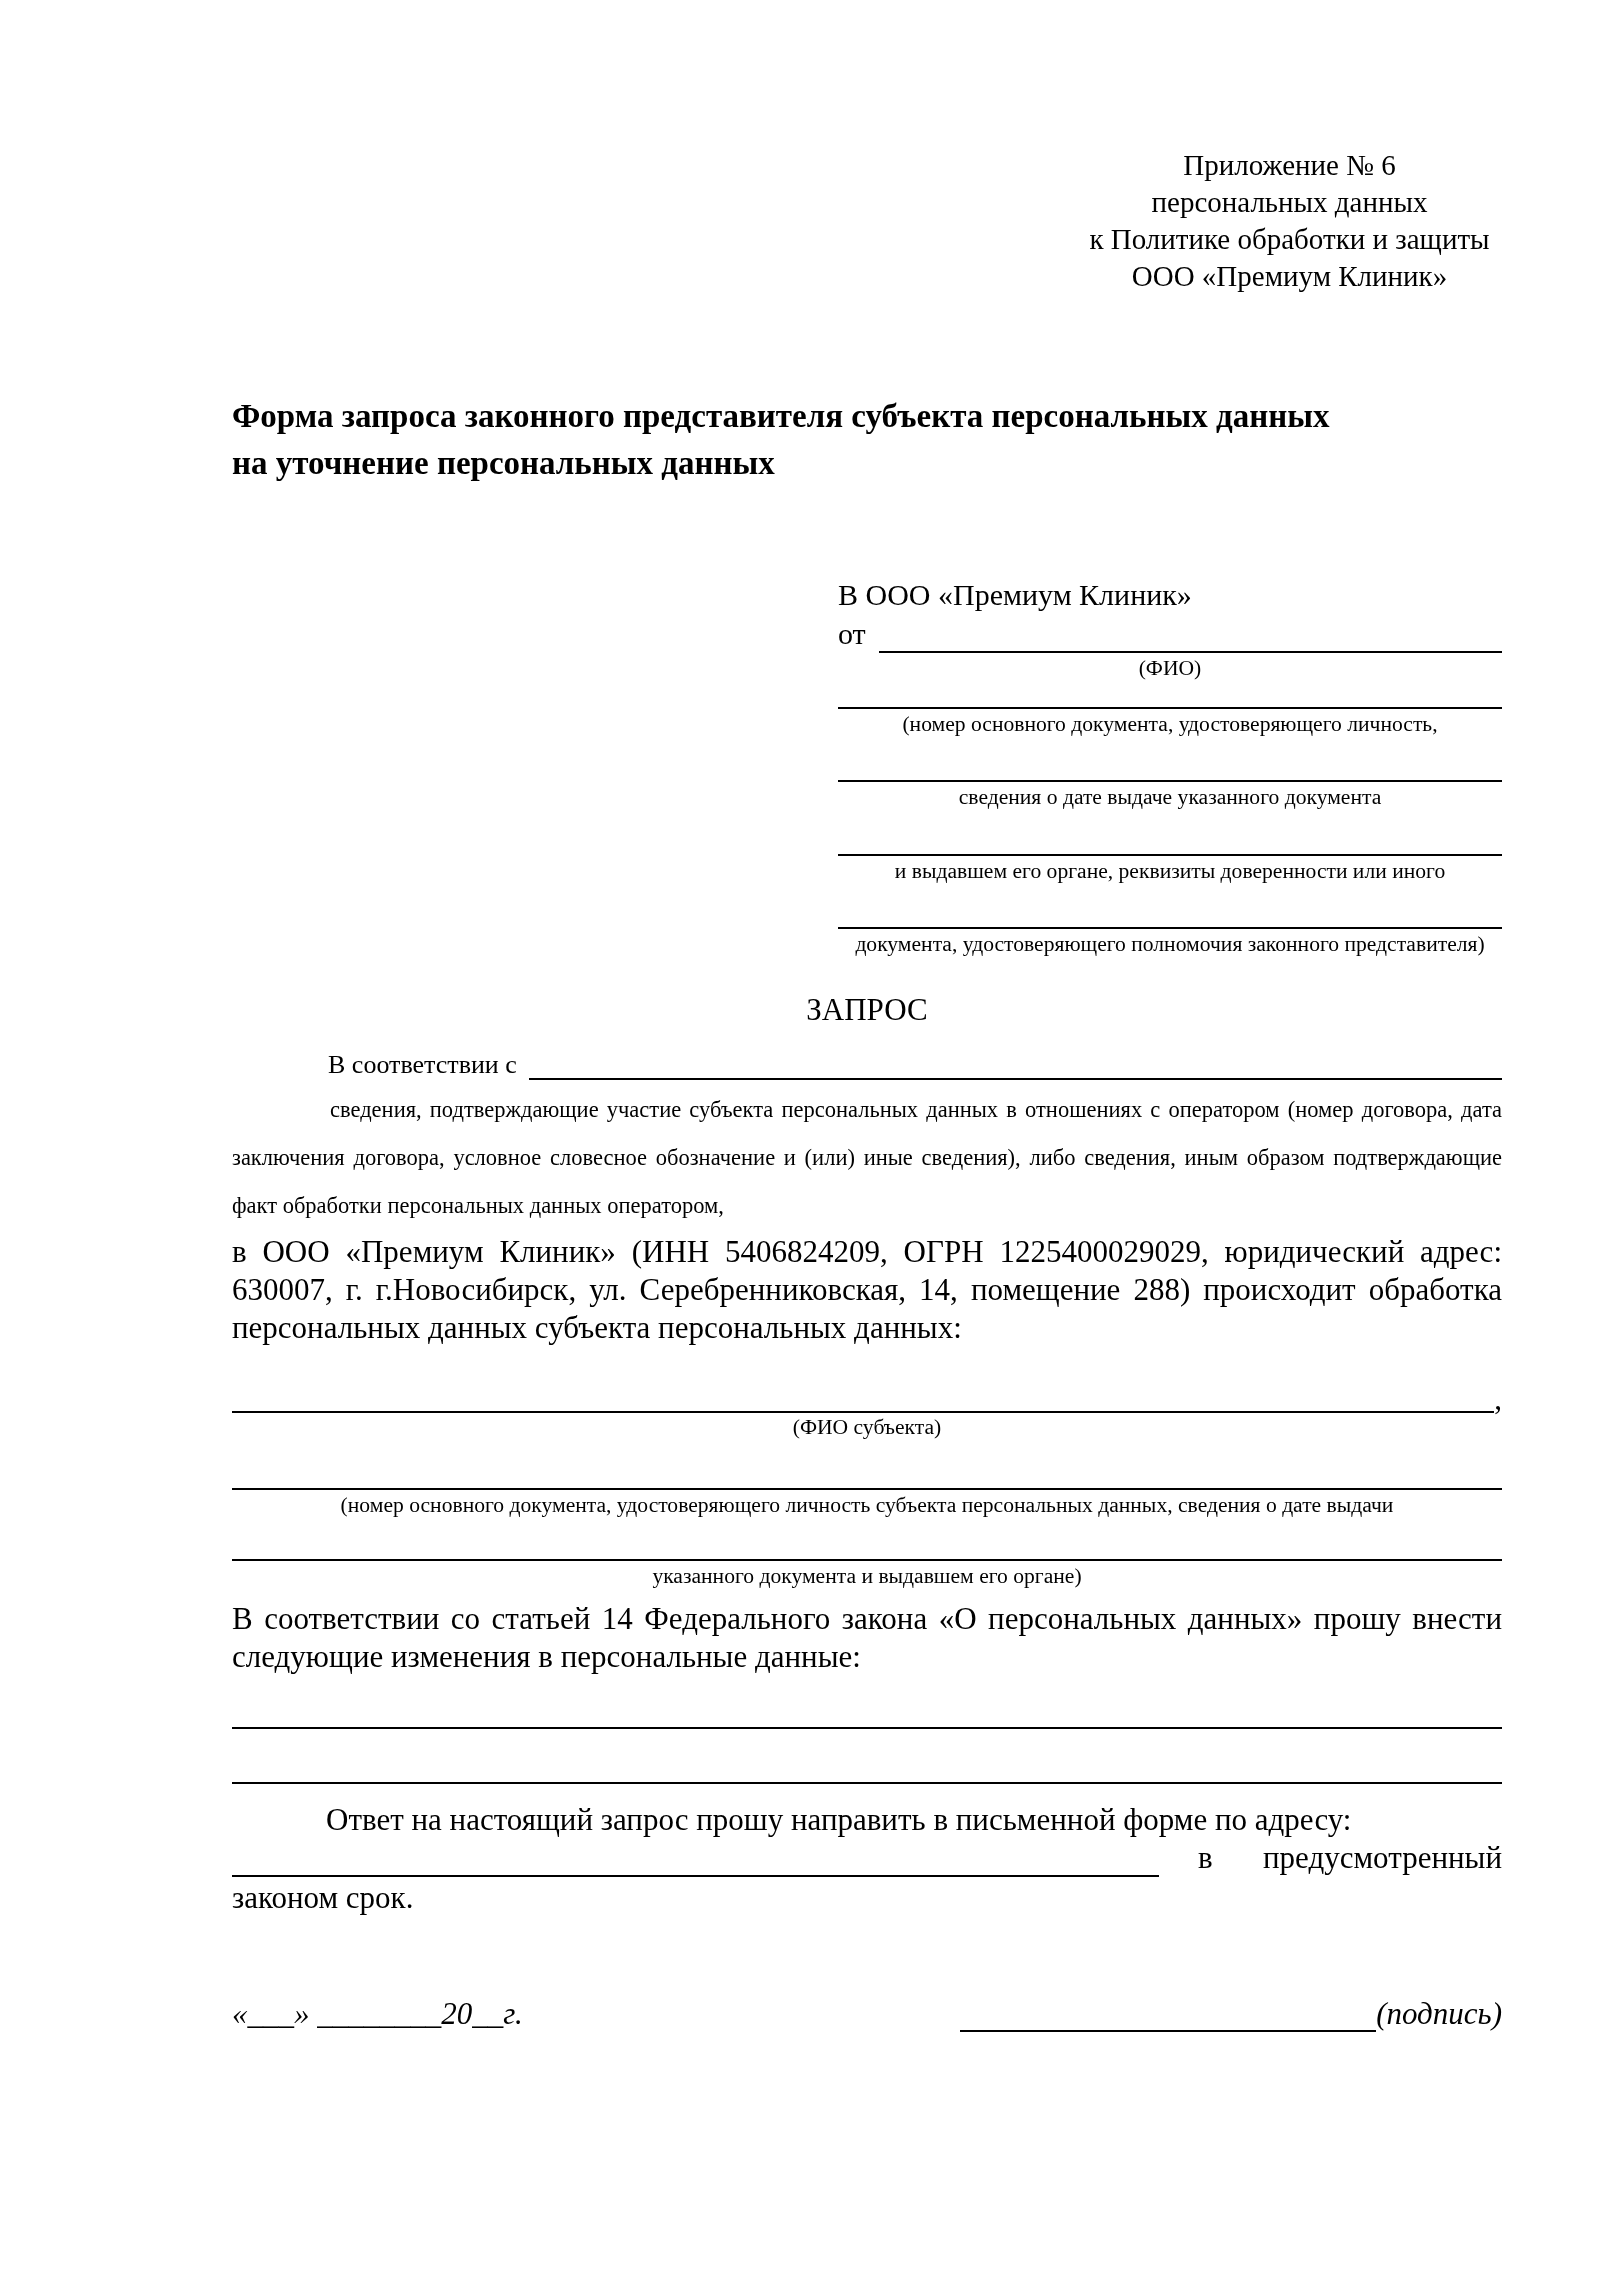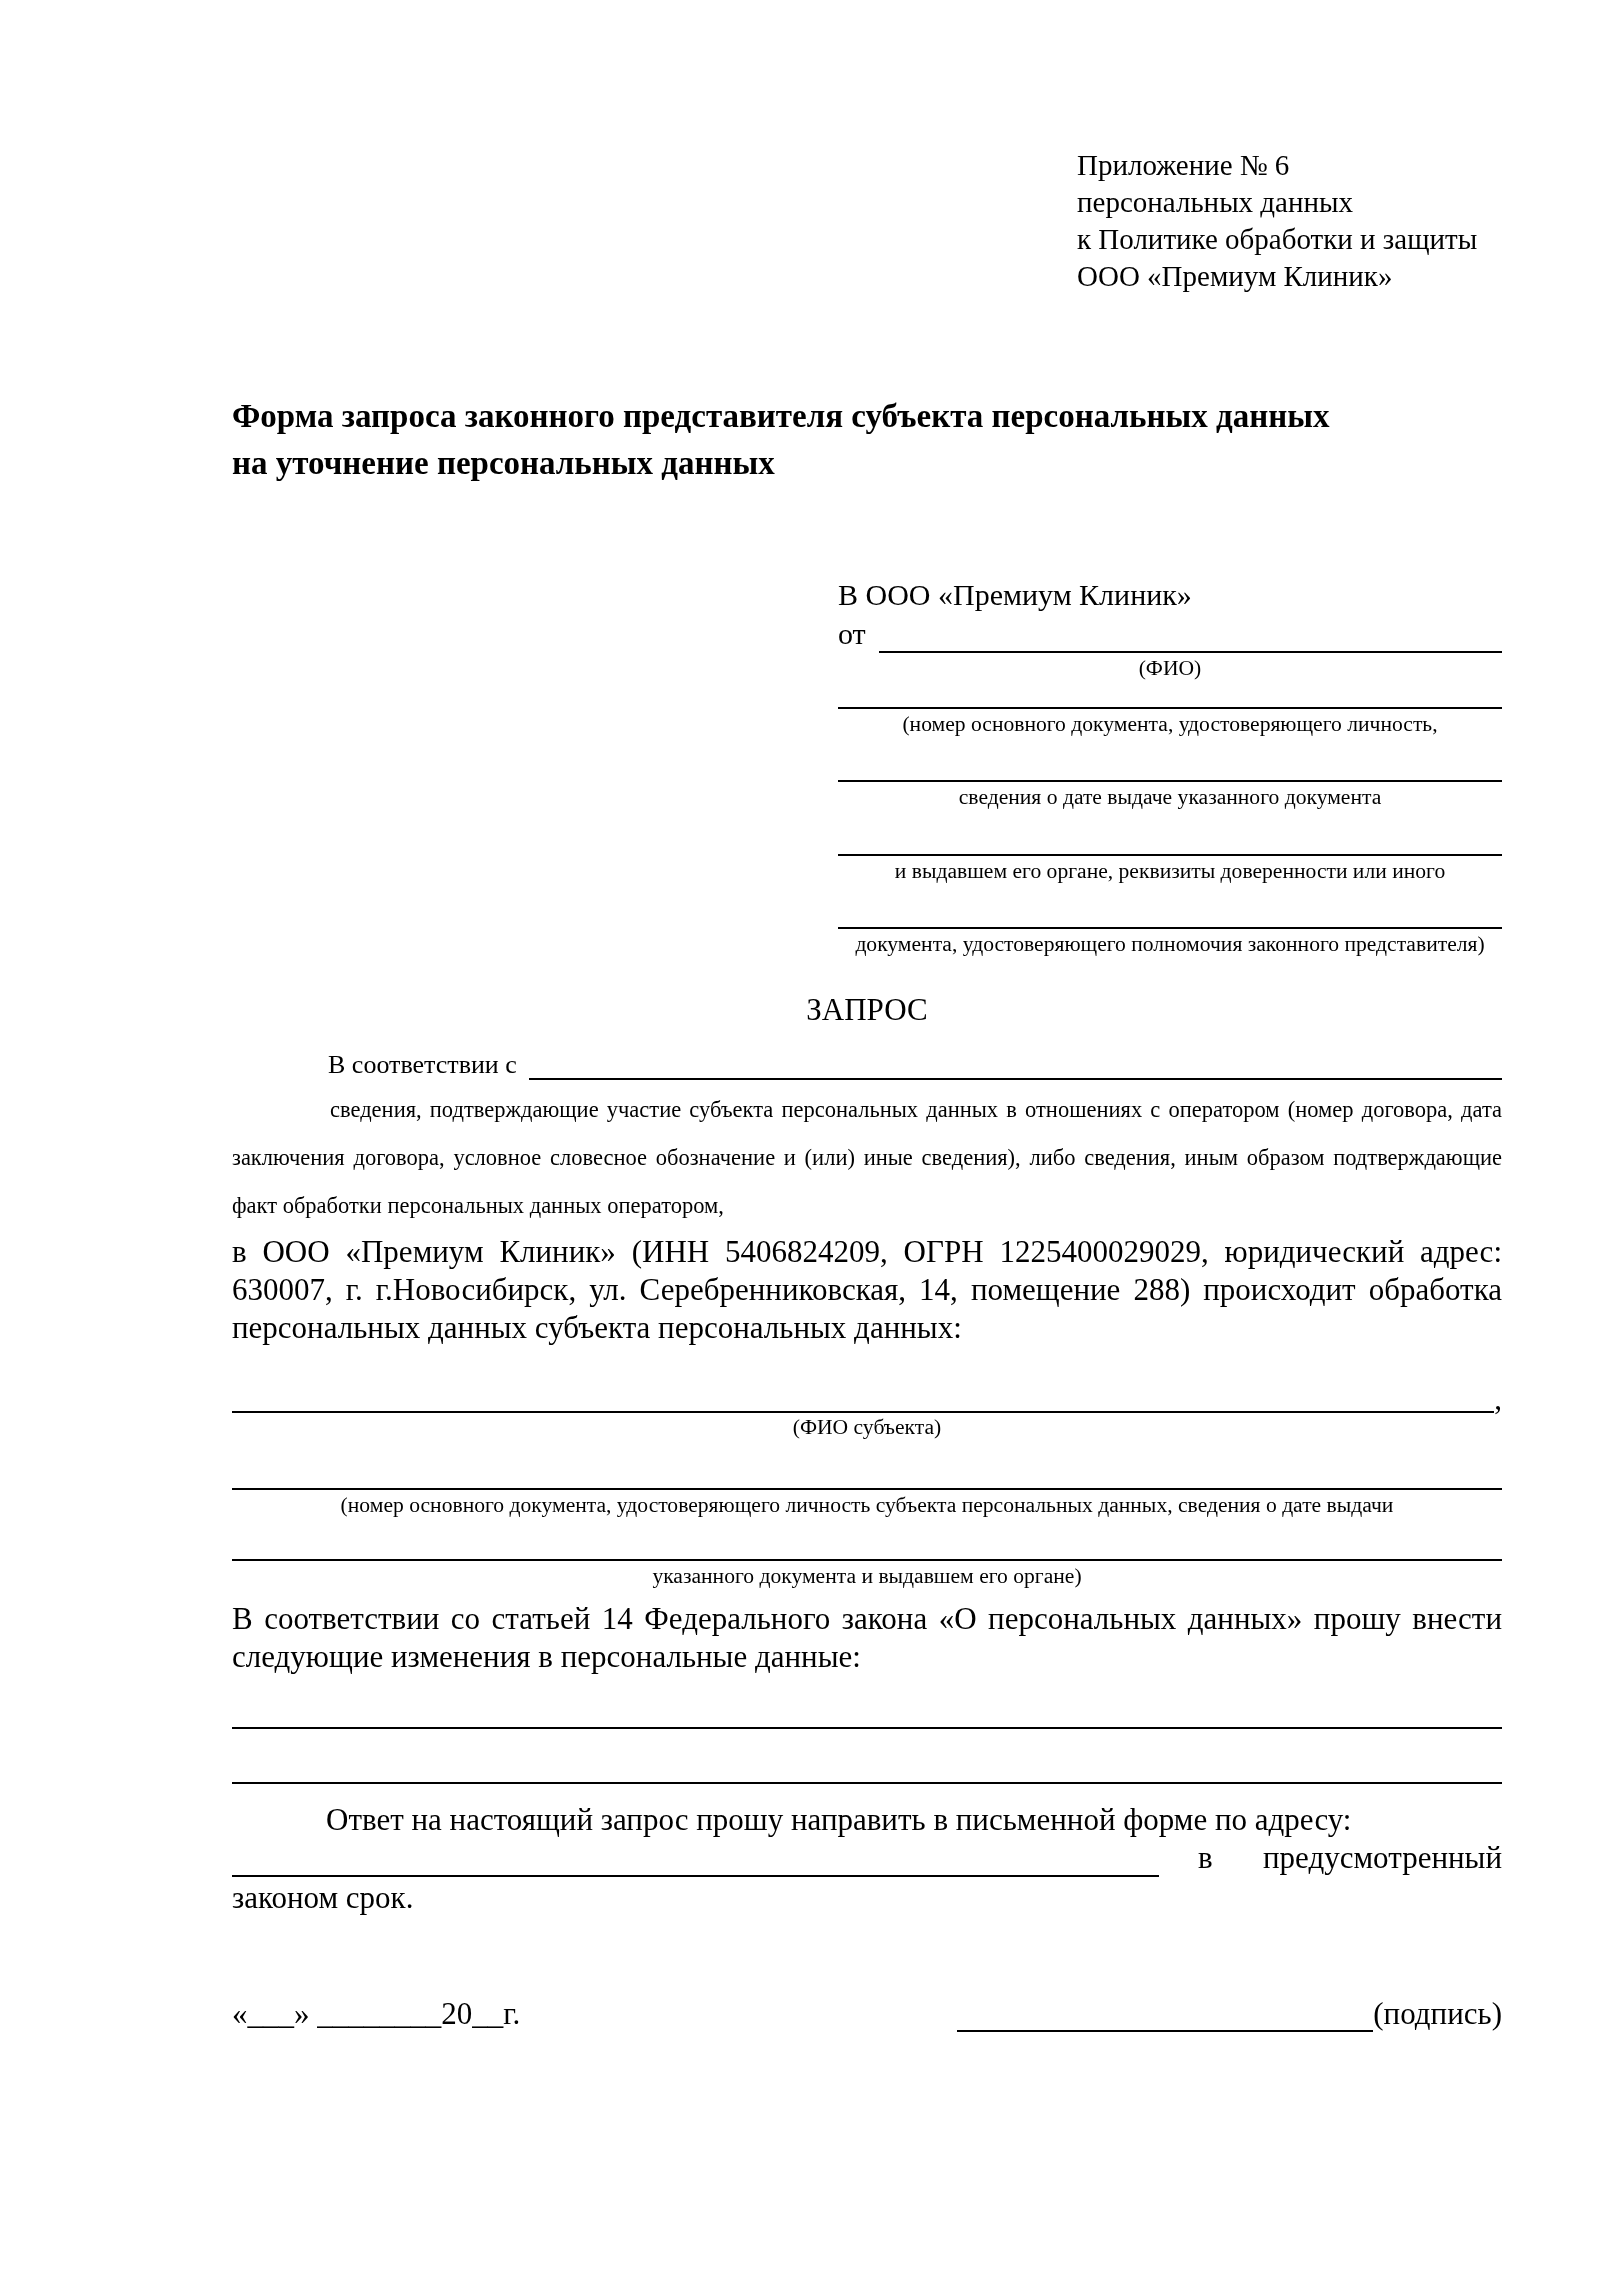--- a/index.html
+++ b/index.html
@@ -17,20 +17,21 @@
     box-sizing:border-box;
     padding:0 119px 0 232px;
     width:100%;
   }
   
   .appendix{
     padding-top:147px;
     margin-left:845px;
     font-size:29px;
     line-height:37px;
+    text-align:center;
   }
   
   .doc-title{
     margin-top:98px;
     text-align:left;
     font-weight:bold;
     font-size:33px;
     line-height:47px;
   }
   
@@ -109,20 +110,21 @@
   }
   .answer-last{font-size:31px;line-height:41px;}
   
   .footer-row{
     margin-top:76px;
     display:flex;
     justify-content:space-between;
     align-items:flex-end;
     font-size:31px;
     line-height:39px;
+    font-style:italic;
   }
   .sign-group{display:flex;align-items:center;}
   .sign-group .uline{width:416px;height:35px;}
   .nowrap{white-space:nowrap;}
 </style>
 </head>
 <body>
 
 <div class="page">
   <div class="content">

